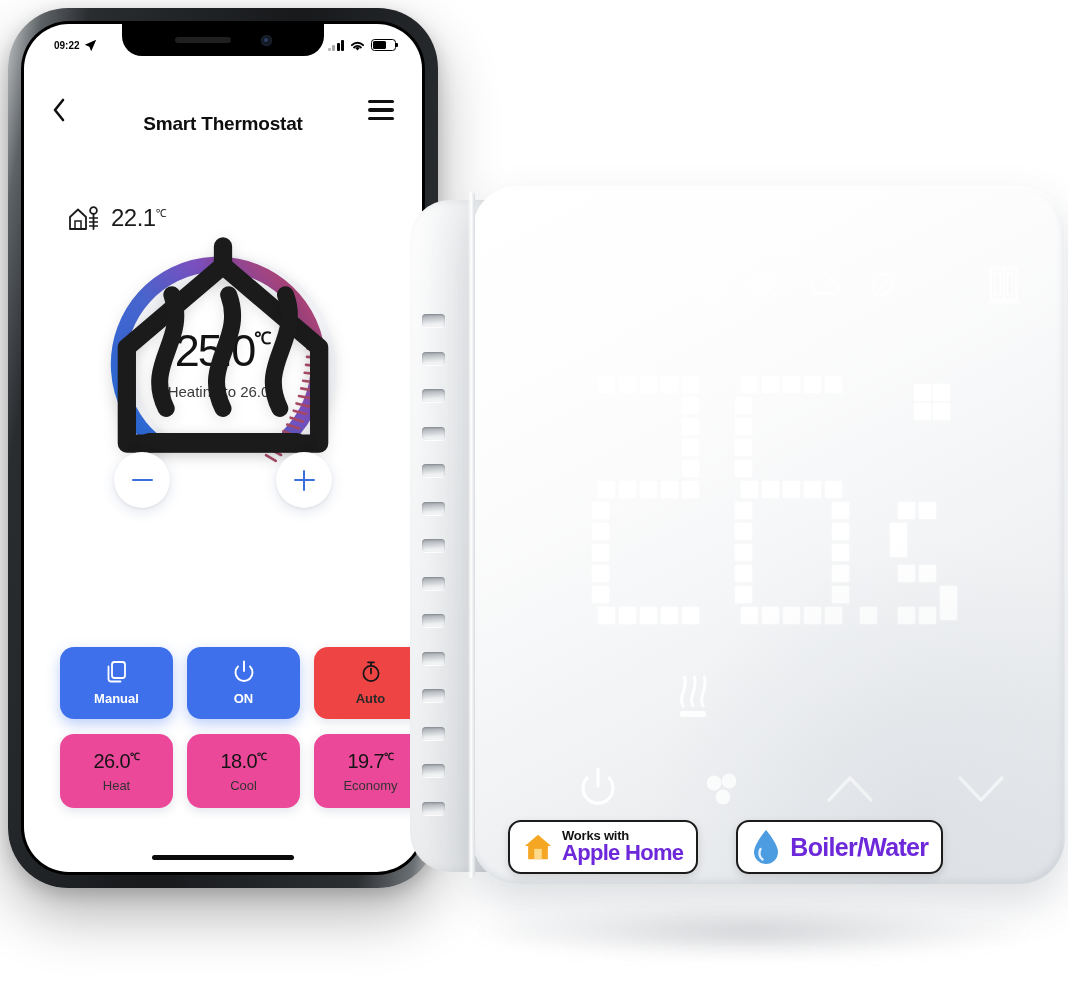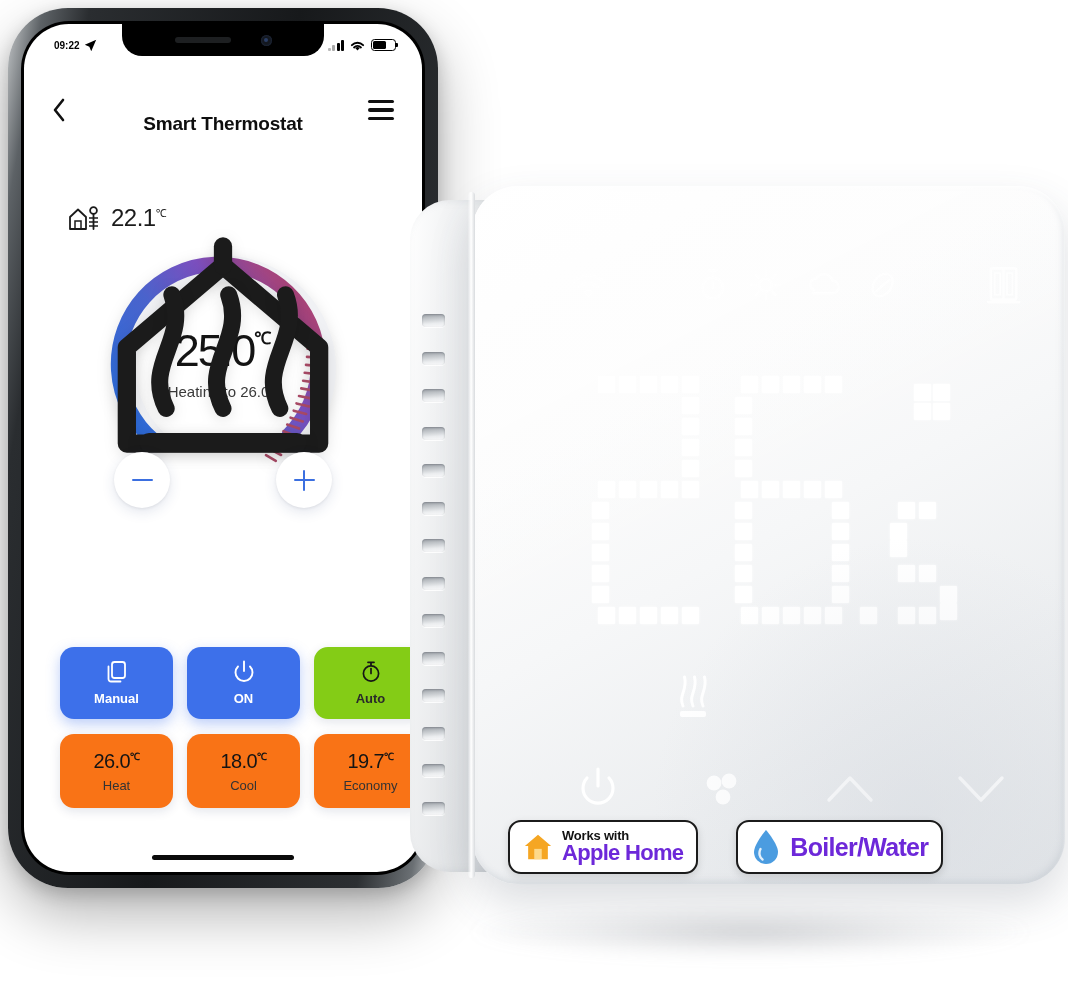--- a/index.html
+++ b/index.html
@@ -150,32 +150,32 @@
   #mode-row {
     position: absolute; top: 623px; left: 36px;
     display: flex; gap: 14px;
   }
   .mode-btn {
     width: 113px; height: 72px; border-radius: 14px;
     display: flex; flex-direction: column; align-items: center; justify-content: center;
     gap: 7px; cursor: pointer;
   }
   .mode-btn.active { background: #3d70ea; box-shadow: 0 5px 14px rgba(61,112,234,.35); }
-  .mode-btn.inactive { background: #84cc16; box-shadow: 0 3px 11px rgba(20,35,80,.12); }
+  .mode-btn.inactive { background: #ef4444; box-shadow: 0 3px 11px rgba(20,35,80,.12); }
   .mode-label { font-size: 13px; font-weight: bold; }
   .mode-btn.active .mode-label { color: #fff; }
   .mode-btn.inactive .mode-label { color: #2a2a2a; }
 
   
   #preset-row {
     position: absolute; top: 710px; left: 36px;
     display: flex; gap: 14px;
   }
   .preset-card {
-    width: 113px; height: 74px; border-radius: 14px; background: #f97316;
+    width: 113px; height: 74px; border-radius: 14px; background: #ec4899;
     box-shadow: 0 3px 11px rgba(20,35,80,.12);
     display: flex; flex-direction: column; align-items: center; justify-content: center;
     gap: 5px; cursor: pointer;
   }
   .preset-val { font-size: 20px; color: #141414; letter-spacing: -.6px; }
   .preset-val sup { font-size: 10px; font-weight: bold; }
   .preset-label { font-size: 13px; color: #333; }
 
   
   #home-indicator {

